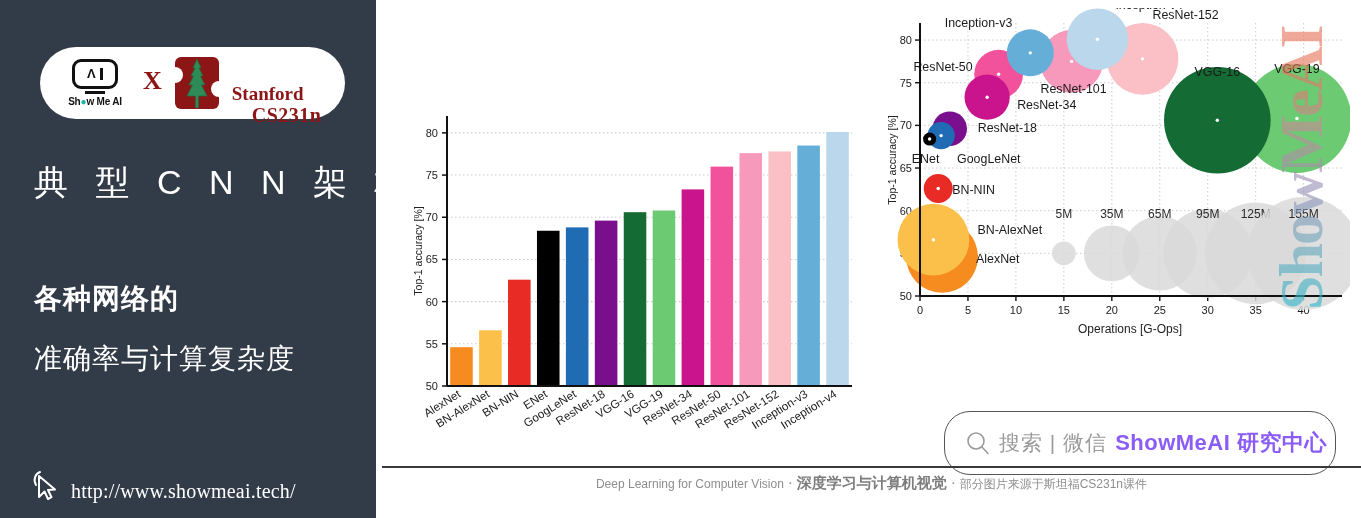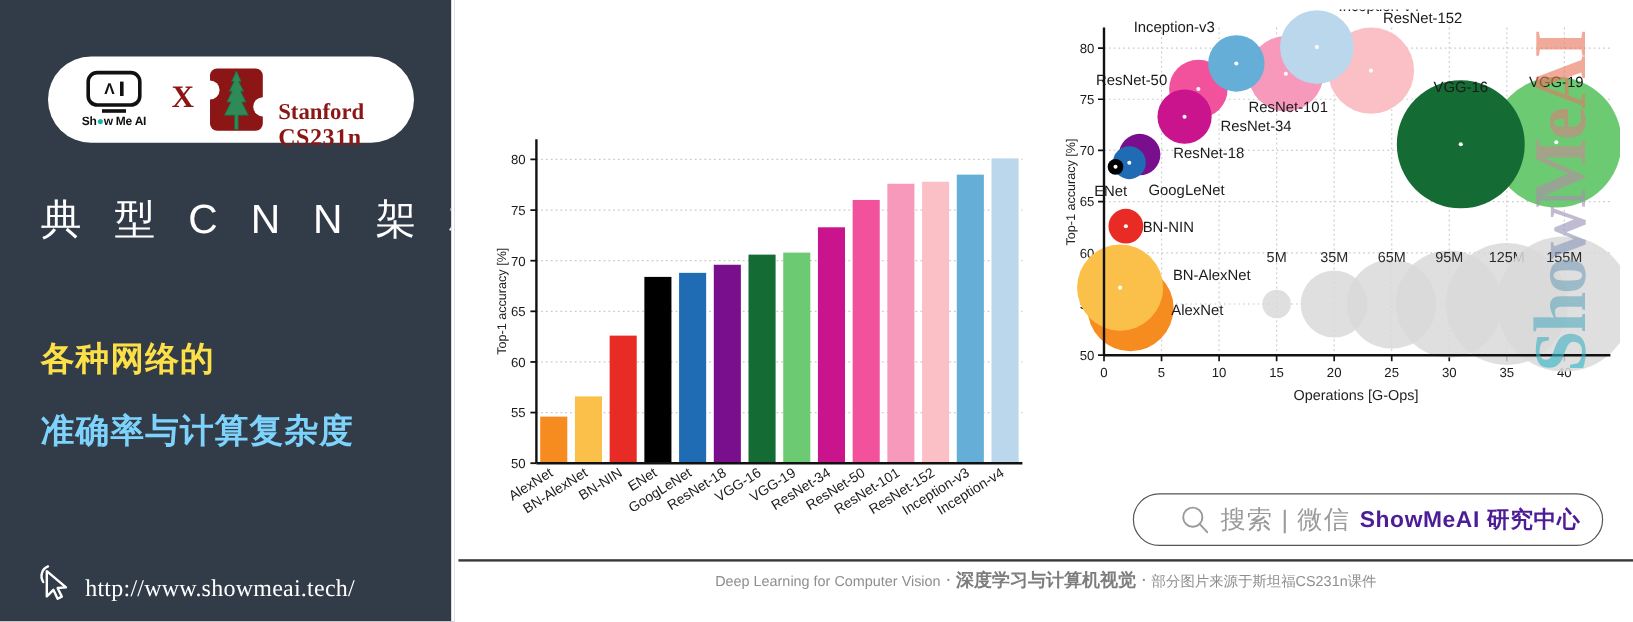--- a/index.html
+++ b/index.html
@@ -54,34 +54,34 @@
     border-radius: 6px 6px 6px 6px;
   }
   #stanford-tree .notchL { position:absolute; left:0px; top:12px; width:12px; height:16px; background:#fff; border-radius:0 8px 8px 0;}
   #stanford-tree .notchR { position:absolute; right:0px; top:26px; width:12px; height:16px; background:#fff; border-radius:8px 0 0 8px;}
   #stanford-tree svg { position:absolute; left:13px; top:3px; }
   #stanford-text {
     font-family: "Liberation Serif", serif;
     color: #8c1515; font-weight: bold; line-height: 1.12;
   }
   #stanford-text .l1 { font-size: 19px; display:block;margin-top:44px; }
-  #stanford-text .l2 { font-size: 20px; display:block; letter-spacing: 0.5px;}
+  #stanford-text .l2 { font-size: 20px; display:block; letter-spacing: 0.5px; margin-left: 20px;}
 
   #title-cn {
     position: absolute; left: 34px; top: 160px;
     color: #ffffff; font-size: 34px; letter-spacing: 9px;
     font-weight: 500; white-space: nowrap;
   }
   #subtitle-1 {
     position: absolute; left: 34px; top: 280px;
-    color: #fde047; font-size: 28px; font-weight: bold; letter-spacing: 1px;
+    color: #ffffff; font-size: 28px; font-weight: bold; letter-spacing: 1px;
   }
   #subtitle-2 {
     position: absolute; left: 34px; top: 340px;
-    color: #7dd3fc; font-size: 28px; font-weight: bold; letter-spacing: 1px;
+    color: #ffffff; font-size: 28px; font-weight: normal; letter-spacing: 1px;
   }
   #url-row {
     position: absolute; left: 30px; top: 466px;
     display: flex; align-items: center; gap: 11px;
   }
   #url-text {
     color: #ffffff; font-size: 20px;
     font-family: "Liberation Serif", serif; letter-spacing: 0.2px; margin-top: 14px;
   }
 
@@ -111,28 +111,27 @@
     font-size: 10.5px; fill: #222; font-family: "Liberation Sans", sans-serif;
   }
   .ticktext { font-size: 11px; fill: #1a1a1a; font-family: "Liberation Sans", sans-serif; }
   .ptlabel { font-size: 12.4px; fill: #1a1a1a; font-family: "Liberation Sans", sans-serif; }
   .leglabel { font-size: 12px; fill: #2a2a2a; font-family: "Liberation Sans", sans-serif; }
   .xcat { font-size: 11.6px; fill: #1a1a1a; font-family: "Liberation Sans", sans-serif; }
 
   
   #search-box {
     position: absolute; left: 562px; top: 411px;
-    width: 392px; height: 44px;
+    width: 392px; height: 64px;
     border: 1.6px solid #555; border-radius: 26px;
     display: flex; align-items: center; padding-left: 20px; gap: 8px;
     background: #fff;
-    justify-content: center;
   }
   #search-gray { color: #9a9a9a; font-size: 21px; letter-spacing: 1px; }
-  #search-bold { color: #4c1d95; font-size: 19px; font-weight: bold; letter-spacing: 0.5px; }
+  #search-bold { color: #8b5cf6; font-size: 22px; font-weight: bold; letter-spacing: 0.5px; }
 
   
   #watermark {
     position: absolute; left: 884px; top: 10px;
     width: 60px; height: 300px;
     font-size: 62px; font-weight: bold;
     font-family: "Liberation Serif", serif;
     writing-mode: vertical-rl;
     transform: rotate(180deg);
     background: linear-gradient(to top, #e8745c 0%, #e8745c 20%, #c98a96 38%, #9b91b8 58%, #6fa8bd 78%, #2bb8c8 100%);

